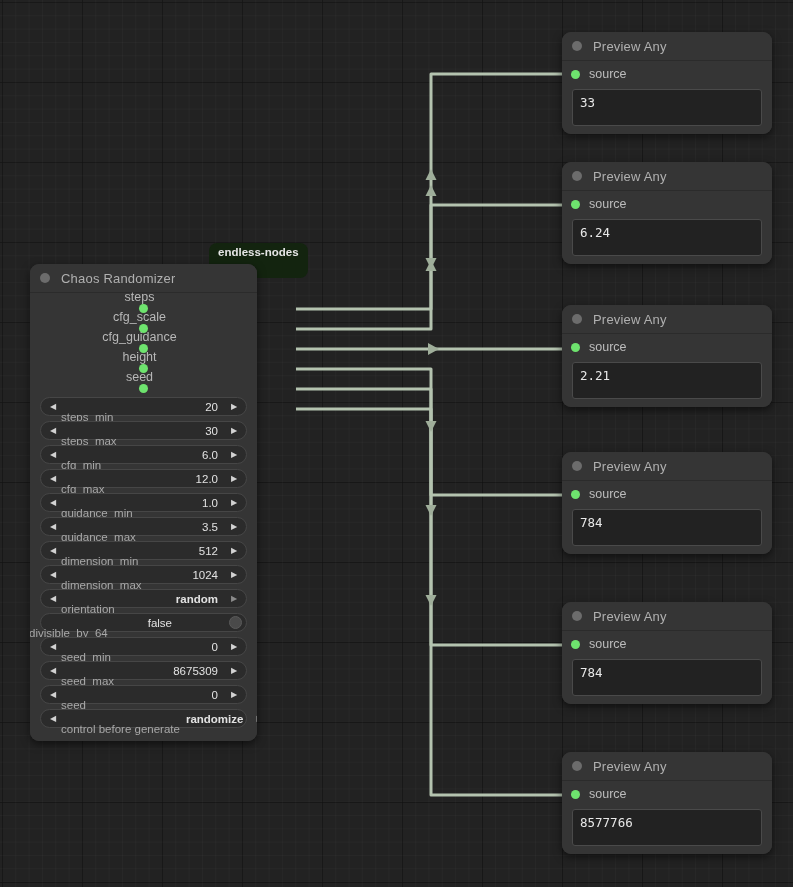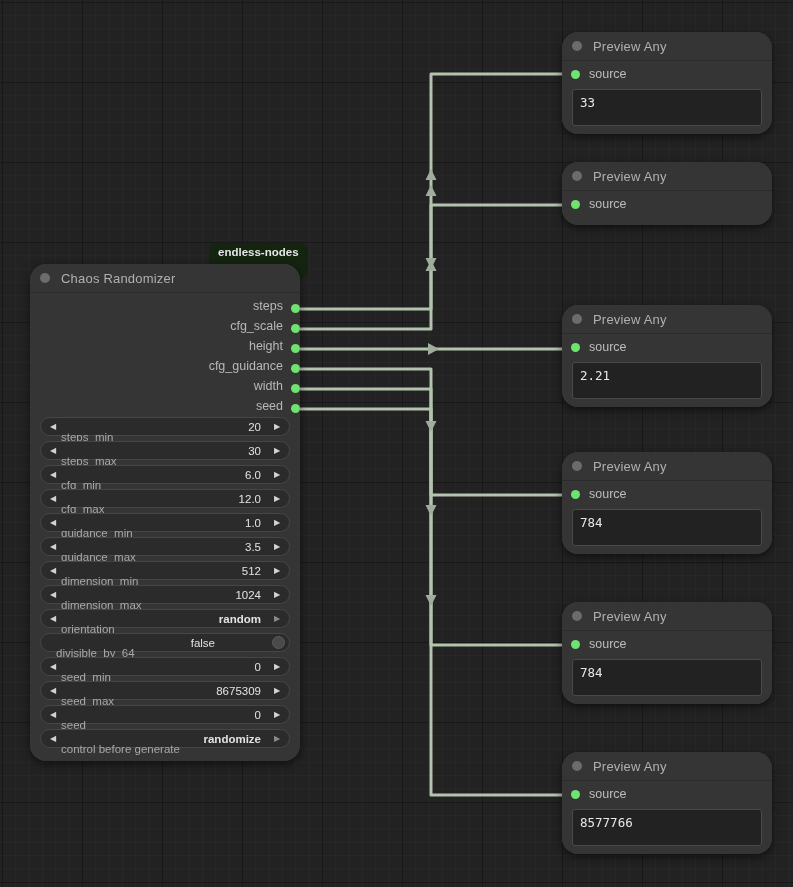--- a/index.html
+++ b/index.html
@@ -20,21 +20,21 @@
       linear-gradient(to bottom, rgba(0,0,0,0.45) 1px, transparent 1px);
     background-size: 13.33px 13.33px, 13.33px 13.33px, 80px 80px, 80px 80px;
     background-position: 2px 2px, 2px 2px, 2px 2px, 2px 2px;
   }
   #wires { position: absolute; left: 0; top: 0; width: 793px; height: 887px; pointer-events: none; }
 
   
   .node {
     position: absolute;
     background: #353535;
-    border-radius: 16px;
+    border-radius: 9px;
     box-shadow: 0 3px 9px rgba(0,0,0,0.55);
     overflow: hidden;
   }
   .node-header {
     display: flex; align-items: center;
     height: 29px;
     padding: 0 10px;
     background: #353535;
     border-bottom: 1px solid #2b2b2b;
   }
@@ -55,22 +55,22 @@
     color: #e6e6e6;
     font-size: 11.5px; font-weight: bold;
     padding: 3px 9px 20px;
     border-radius: 8px;
     white-space: nowrap;
     text-align: right;
   }
 
   
   .out-row {
-    display: flex; align-items: flex-end; justify-content: flex-end;
-    height: 20px; 
+    display: flex; align-items: center; justify-content: flex-end;
+    height: 20px;  flex-direction: column;
   }
   .out-label { color: #b8b8b8; font-size: 12.5px; margin-right: 8px; }
   .slot-dot {
     width: 9px; height: 9px; border-radius: 50%;
     background: #6ee36e; flex: none;
   }
   
   .in-row { display: flex; align-items: center; height: 26px; padding-left: 9px; }
   .in-label { color: #bdbdbd; font-size: 12.5px; margin-left: 9px; }
 
@@ -154,45 +154,41 @@
       <path d="M425.5,421 l11,0 l-5.5,11 Z"></path>
       <path d="M425.5,505 l11,0 l-5.5,11 Z"></path>
       <path d="M425.5,595 l11,0 l-5.5,11 Z"></path>
       <path d="M425.5,570 l11,0 l-5.5,11 Z" opacity="0"></path>
       <path d="M428,343 l11,6 l-11,6 Z"></path>
     </g>
   </svg>
 
   <div class="badge" style="left:209px; top:243px;">endless-nodes</div>
 
-  <div class="node" id="randomizer" style="left:30px; top:264px; width:270px;">
+  <div class="node" id="randomizer" style="left:30px; top:264px; width:227px;">
     <div class="node-header">
       <span class="dot-collapse"></span>
       <span class="node-title">Chaos Randomizer</span>
     </div>
     <div class="node-body">
       <div id="rand-outputs">
           <div class="out-row">
             <span class="out-label">steps</span>
             <span class="slot-dot"></span>
           </div>
           <div class="out-row">
             <span class="out-label">cfg_scale</span>
             <span class="slot-dot"></span>
           </div>
           <div class="out-row">
+            <span class="out-label">cfg_guidance</span>
+            <span class="slot-dot"></span>
+          </div>
+          <div class="out-row">
             <span class="out-label">height</span>
-            <span class="slot-dot"></span>
-          </div>
-          <div class="out-row">
-            <span class="out-label">cfg_guidance</span>
-            <span class="slot-dot"></span>
-          </div>
-          <div class="out-row">
-            <span class="out-label">width</span>
             <span class="slot-dot"></span>
           </div>
           <div class="out-row">
             <span class="out-label">seed</span>
             <span class="slot-dot"></span>
           </div>
         </div>
       <div class="widgets" id="rand-widgets">
           <div class="widget">
             <span class="w-arrow">◀</span>
@@ -298,20 +294,21 @@
       <div class="node" style="left: 562px; top: 162px; width: 210px;">
         <div class="node-header">
           <span class="dot-collapse"></span>
           <span class="node-title">Preview Any</span>
         </div>
         <div class="node-body">
           <div class="in-row">
             <span class="slot-dot"></span>
             <span class="in-label">source</span>
           </div>
+          <div class="prev-text">6.24</div>
         </div>
       </div>
       <div class="node" style="left: 562px; top: 305px; width: 210px;">
         <div class="node-header">
           <span class="dot-collapse"></span>
           <span class="node-title">Preview Any</span>
         </div>
         <div class="node-body">
           <div class="in-row">
             <span class="slot-dot"></span>

